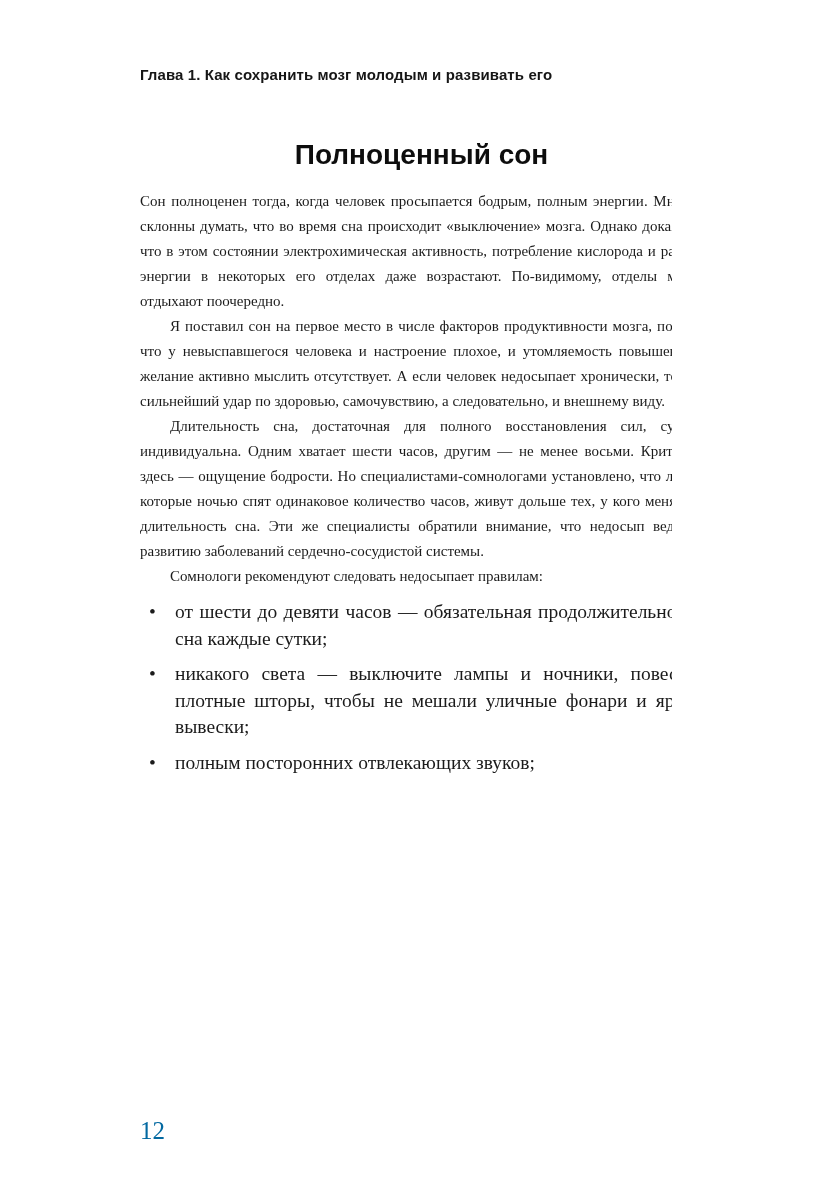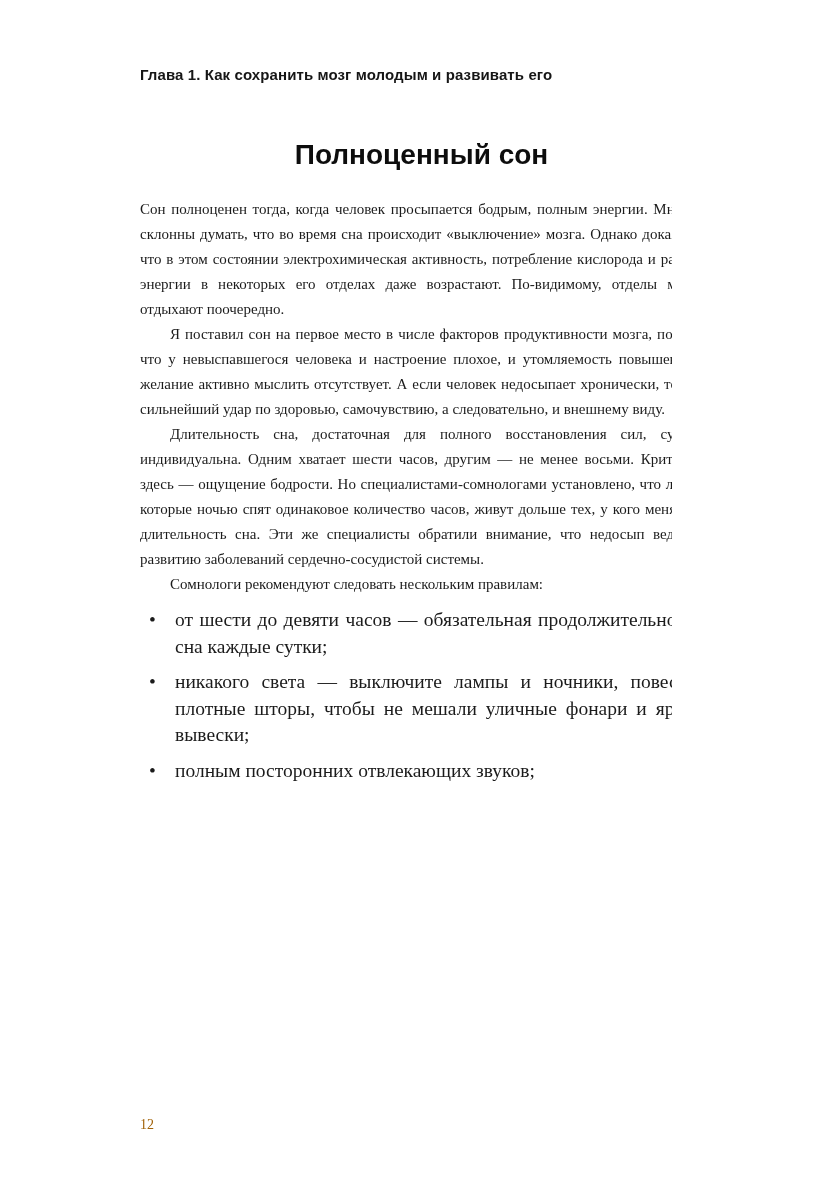--- a/index.html
+++ b/index.html
@@ -24,21 +24,21 @@
   }
   .running-head {
     font-family: "Liberation Sans", sans-serif;
     font-weight: bold;
     font-size: 15px;
     letter-spacing: 0.1px;
     color: #161616;
   }
   .title {
     margin-top: 56px;
-    margin-bottom: 26px;
+    margin-bottom: 18px;
     text-align: center;
     font-family: "Liberation Sans", sans-serif;
     font-weight: bold;
     font-size: 28px;
     color: #0d0d0d;
   }
   .body-text p {
     margin: 0;
     font-size: 15px;
     line-height: 25px;
@@ -63,39 +63,39 @@
     position: absolute;
     left: 9px;
     top: 0;
     font-size: 19.5px;
     line-height: 26.5px;
   }
   .page-number {
     position: absolute;
     left: 140px;
     top: 1117px;
-    font-size: 14px;
-    color: #a16207;
+    font-size: 25px;
+    color: #0369a1;
   }
 </style>
 </head>
 <body>
 
 <div class="page">
   <div class="content">
 
     <div class="running-head">Глава 1. Как сохранить мозг молодым и развивать его</div>
 
     <h1 class="title">Полноценный сон</h1>
 
     <div class="body-text">
       <p class="first">Сон полноценен тогда, когда человек просыпается бодрым, полным энергии. Многие склонны думать, что во время сна происходит «выключение» мозга. Однако доказано, что в этом состоянии электрохимическая активность, потребление кислорода и расход энергии в некоторых его отделах даже возрастают. По-видимому, отделы мозга отдыхают поочередно.</p>
       <p>Я поставил сон на первое место в числе факторов продуктивности мозга, потому что у невыспавшегося человека и настроение плохое, и утомляемость повышена, и желание активно мыслить отсутствует. А если человек недосыпает хронически, то это сильнейший удар по здоровью, самочувствию, а следовательно, и внешнему виду.</p>
       <p>Длительность сна, достаточная для полного восстановления сил, сугубо индивидуальна. Одним хватает шести часов, другим — не менее восьми. Критерий здесь — ощущение бодрости. Но специалистами-сомнологами установлено, что люди, которые ночью спят одинаковое количество часов, живут дольше тех, у кого меняется длительность сна. Эти же специалисты обратили внимание, что недосып ведет к развитию заболеваний сердечно-сосудистой системы.</p>
-      <p>Сомнологи рекомендуют следовать нескольким правилам:</p>
+      <p>Сомнологи рекомендуют следовать недосыпает правилам:</p>
     </div>
 
     <div class="list-block">
       <div class="bullet-item">
         <span class="bullet-marker">•</span>
         <span>от шести до девяти часов — обязательная продолжительность сна каждые сутки;</span>
       </div>
       <div class="bullet-item">
         <span class="bullet-marker">•</span>
         <span>никакого света — выключите лампы и ночники, повесьте плотные шторы, чтобы не мешали уличные фонари и яркие вывески;</span>

